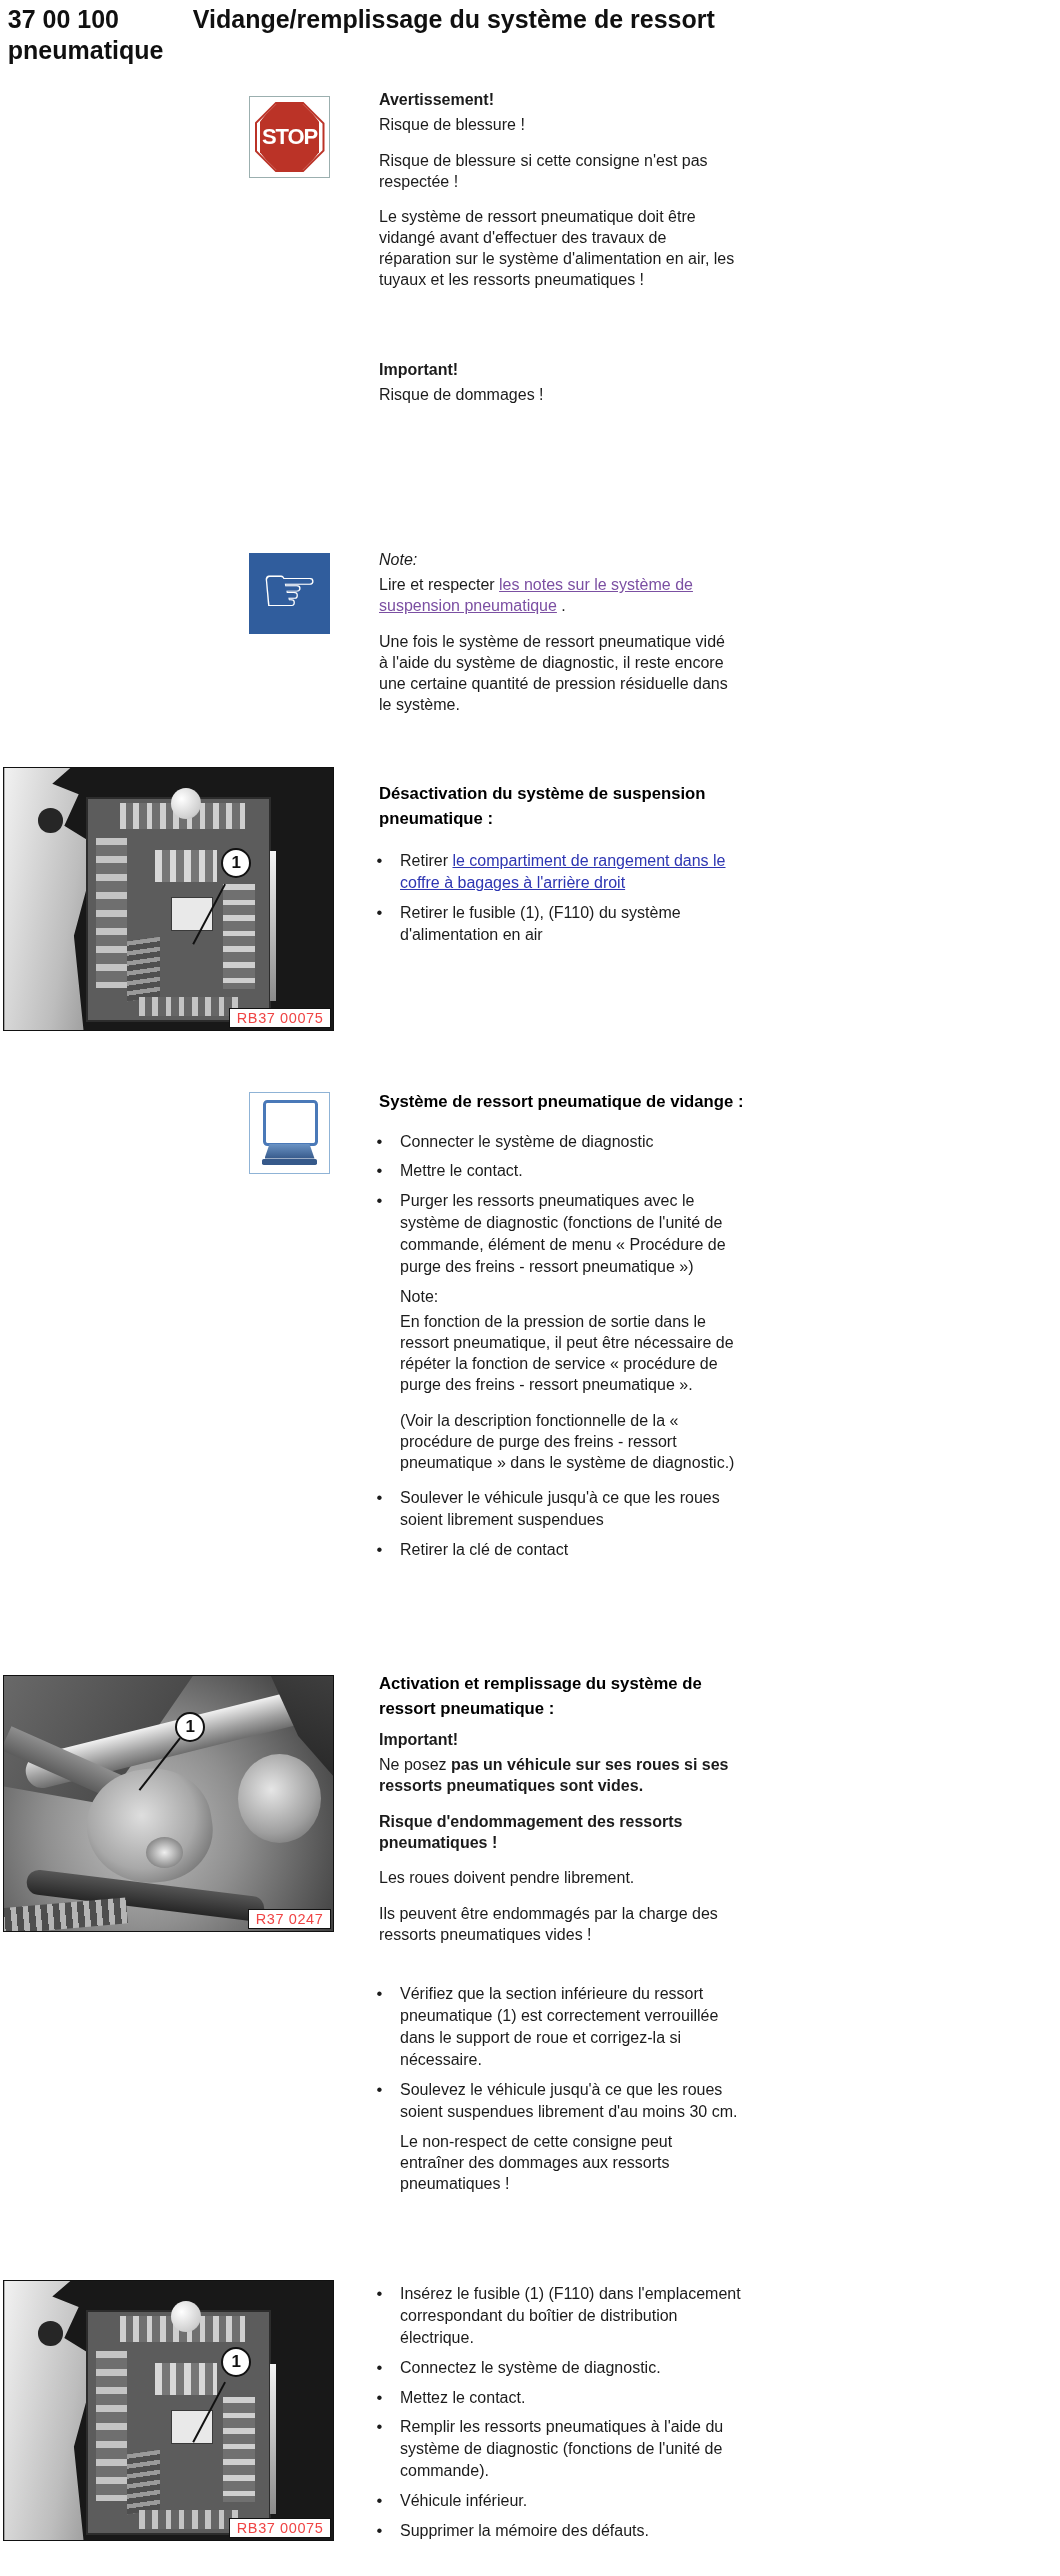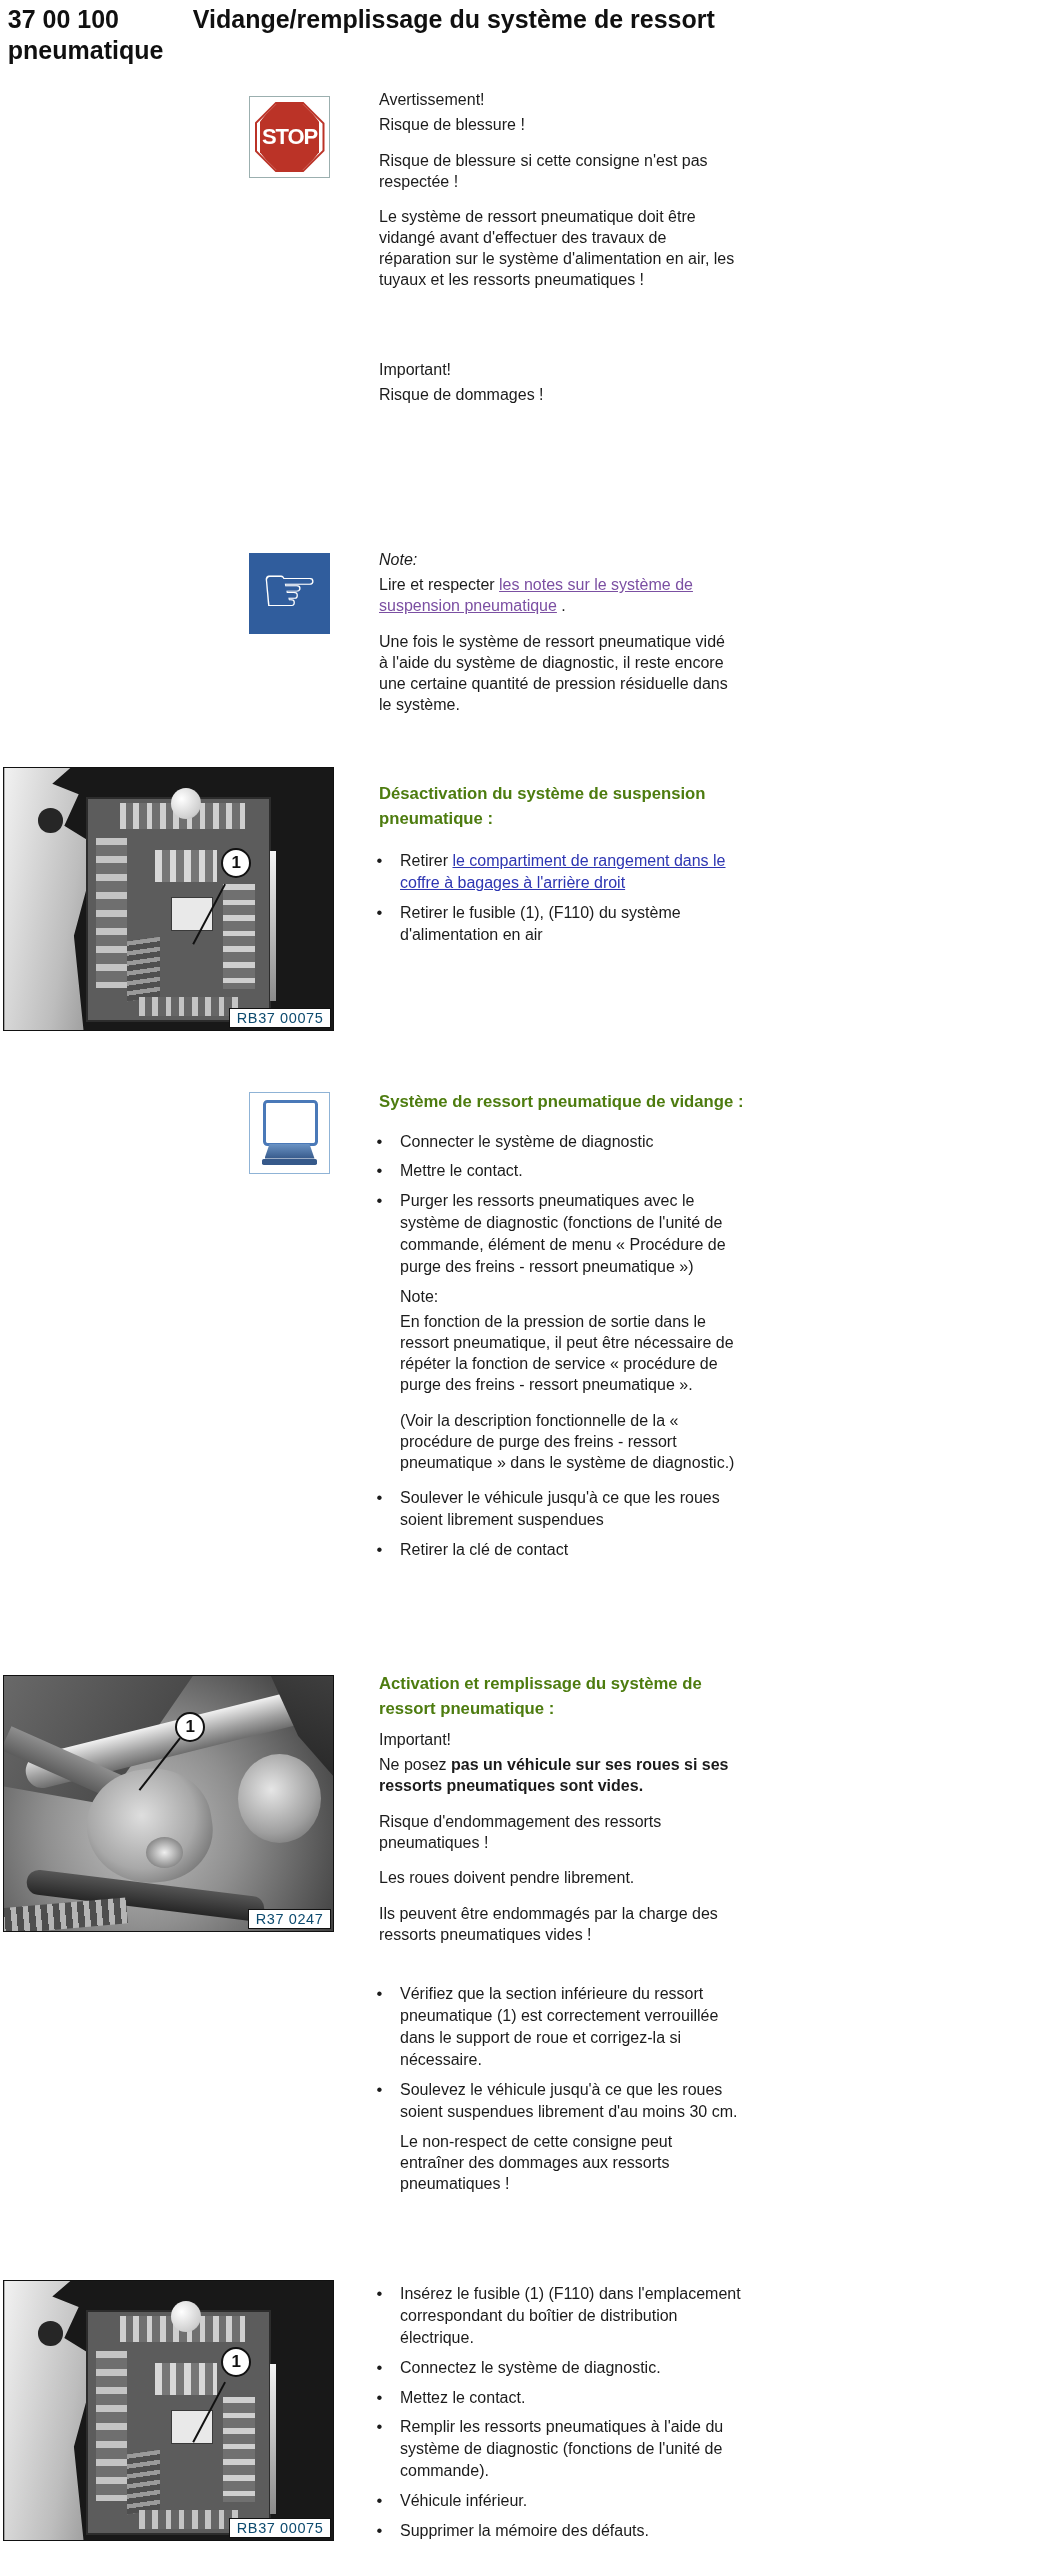--- a/index.html
+++ b/index.html
@@ -19,24 +19,24 @@
     left:7.8px; top:4.4px; width:745px;
     font-size:25px; font-weight:700; line-height:31px; color:#101010;
   }
   .doc-header .code{display:inline-block; width:185px;}
 
   
   .txt{font-size:16px; line-height:21px;}
   .txt p{margin:0 0 14.5px 0;}
   .txt p:last-child{margin-bottom:0;}
   .txt .tight{margin-bottom:4.4px;}
-  .hline{font-weight:400;}
+  .hline{font-weight:700;}
   .indent{margin-left:21px;}
   .italic{font-style:italic;}
-  .h2{font-size:16.7px; font-weight:700; line-height:25px; color:#4d7c0f; margin:0 0 16.7px 0;}
+  .h2{font-size:16.7px; font-weight:700; line-height:25px; color:#000000; margin:0 0 16.7px 0;}
   .nowrap{white-space:nowrap;}
 
   ul.blt{list-style:none; margin:0; padding:0 0 0 21px;}
   ul.blt li{position:relative; font-size:16px; line-height:22px; margin-bottom:7.8px;}
   ul.blt li::before{content:"\2022"; position:absolute; left:-23.4px; top:0; font-size:16.7px; color:#1b1b1b;}
   .subnote{margin-left:21px; width:342px;}
   .subnote p{margin:0 0 14.5px 0;}
 
   a.lnk{color:#2d35b2; text-decoration:underline; cursor:pointer;}
   a.lnk.visited{color:#7b4fa2;}
@@ -53,21 +53,21 @@
   .note-box{background:#305d9d; display:flex; align-items:center; justify-content:center;}
   .hand-glyph{color:#ffffff; font-size:66px; line-height:1; font-family:"DejaVu Sans",sans-serif; transform:translateY(-3.3px);}
 
   .diag-box{border:1.7px solid #8fb3d6; background:#fff;}
   .diag-screen{position:absolute; left:13.3px; top:6.7px; width:49px; height:40px; border:3.3px solid #4a79b8; border-radius:4.4px; background:#ffffff;}
   .diag-base{position:absolute; left:14.5px; top:51px; width:50px; height:14.5px; background:linear-gradient(#6a93c4,#36598a); clip-path:polygon(10% 0,90% 0,100% 100%,0 100%);}
   .diag-bar{position:absolute; left:12.2px; top:66px; width:55px; height:5.6px; background:#36598a; border-radius:1.7px;}
 
   
   .photo{border:1.7px solid #111; box-sizing:border-box; background:#181818; overflow:hidden;}
-  .caption{position:absolute; right:2.2px; bottom:2.2px; z-index:5; background:#fff; border:1.1px solid #111; padding:1.1px 6.7px; font-size:14.5px; color:#0c4a6e; letter-spacing:0.6px;}
+  .caption{position:absolute; right:2.2px; bottom:2.2px; z-index:5; background:#fff; border:1.1px solid #111; padding:1.1px 6.7px; font-size:14.5px; color:#ef4444; letter-spacing:0.6px;}
   .callout{position:absolute; z-index:4; width:30px; height:30px; border-radius:50%; background:#fff; border:2.2px solid #111; box-sizing:border-box; display:flex; align-items:center; justify-content:center; font-size:17px; font-weight:700; color:#111;}
   .leader{position:absolute; z-index:3; height:2.2px; background:#111; transform-origin:0 50%;}
 
   
   .scene{position:absolute; inset:0;}
   .fb-sheet{position:absolute; left:0; top:0; width:120px; height:100%;
     background:linear-gradient(100deg,#f2f2f2,#bdbdbd 55%,#7f7f7f);
     clip-path:polygon(0 0,55% 0,40% 6%,62% 10%,50% 22%,78% 30%,58% 64%,66% 100%,0 100%);}
   .fb-hole{position:absolute; left:34px; top:40px; width:24.5px; height:24.5px; border-radius:50%; background:#262626;}
   .fb-box{position:absolute; left:82px; top:29px; width:181px; height:221px; background:#5c5c5c; border:2.2px solid #2c2c2c;}

